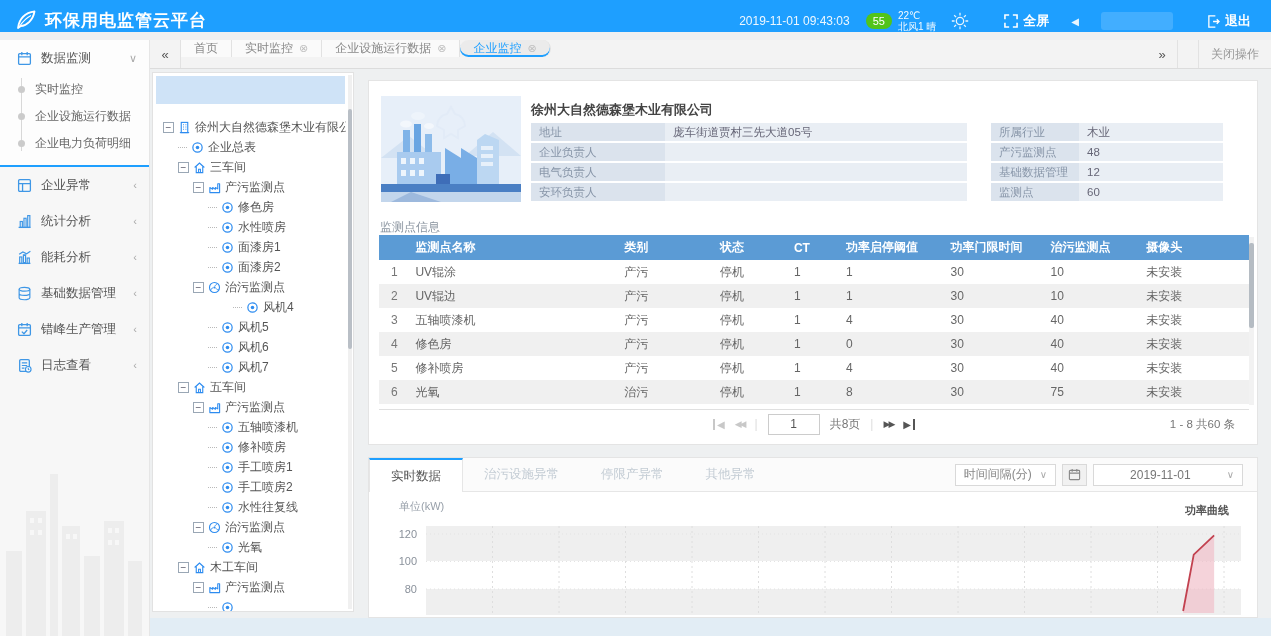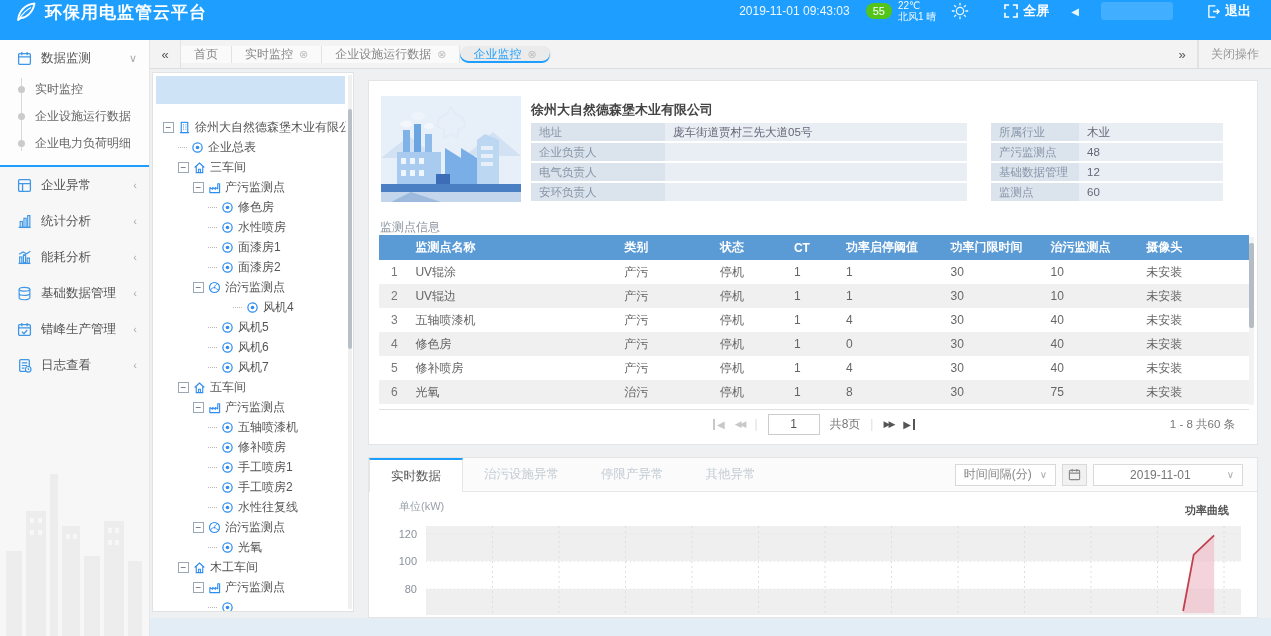--- a/index.html
+++ b/index.html
@@ -1,20 +1,20 @@
 <!DOCTYPE html>
 <html><head>
 <meta charset="utf-8">
 <style>
   html,body{margin:0;padding:0;overflow:hidden;}
   body{font-family:"Liberation Sans","DejaVu Sans",sans-serif;}
   .page{position:relative;width:1271px;height:636px;background:#eef0f1;overflow:hidden;}
 
   
-  .hd{position:absolute;left:0;top:0;width:1271px;height:40px;background:#1E9FFF;color:#fff;display:flex;align-items:flex-start;}
+  .hd{position:absolute;left:0;top:0;width:1271px;height:32px;background:#1E9FFF;color:#fff;display:flex;align-items:flex-end;}
   .hd-logo{display:flex;align-items:center;gap:7px;padding-left:14px;}
   .hd-title{font-size:17px;font-weight:bold;letter-spacing:1px;}
   .hd-right{margin-left:auto;display:flex;align-items:center;padding-right:20px;font-size:12px;}
   .hd-dt{opacity:.92;}
   .hd-weather{display:flex;align-items:center;gap:6px;margin-left:16px;}
   .aqi{background:#52C41A;border-radius:9px;padding:1px 7px;font-size:11px;line-height:14px;}
   .wt{display:flex;flex-direction:column;font-size:10px;line-height:11px;opacity:.95;}
   .hd-sun{margin-left:14px;display:flex;opacity:.9;}
   .hd-btn{display:flex;align-items:center;gap:5px;font-size:13px;font-weight:bold;cursor:pointer;}
   .fs{margin-left:34px;}
@@ -23,21 +23,21 @@
   .ic{display:inline-flex;line-height:0;}
 
   
   .tabbar{position:absolute;left:150px;top:40px;width:1121px;height:29px;background:#f3f3f3;border-bottom:1px solid #dcdcdc;display:flex;align-items:stretch;font-size:12px;color:#888;box-sizing:border-box;}
   .tb-nav{width:30px;display:flex;align-items:center;justify-content:center;color:#555;font-size:13px;border-right:1px solid #e2e2e2;}
   .tab{padding:0 13px;display:flex;align-items:center;gap:6px;background:#fafafa;border-right:1px solid #e2e2e2;cursor:pointer;white-space:nowrap;}
   .tab.active{background:#ebebeb;color:#1E9FFF;box-shadow:inset 0 -2px 0 #1E9FFF;border-radius:10px;}
   .tab-close{color:#bfbfbf;font-size:11px;}
   .tb-spacer{flex:1;}
   .tb-right{display:flex;align-items:stretch;}
-  .closeops{display:flex;align-items:center;padding:0 12px;border-left:1px solid #e2e2e2;color:#999;}
+  .closeops{display:flex;align-items:center;padding:0 12px;border-left:1px solid #e2e2e2;color:#999;margin-left:20px;}
 
   
   .sidebar{position:absolute;left:0;top:40px;width:150px;height:596px;background:#f7f7f7;border-right:1px solid #e6e6e6;box-sizing:border-box;overflow:hidden;}
   .side-section.open{background:#fdfdfd;border-bottom:2px solid #1E9FFF;padding-bottom:4px;}
   .side-item{height:36px;display:flex;align-items:center;gap:9px;padding:0 12px 0 17px;font-size:12.5px;color:#555;cursor:pointer;}
   .side-item .mi{color:#3f97e6;}
   .chev{margin-left:auto;color:#aaa;font-size:11px;}
   .side-sub{position:relative;padding:0 0 4px 0;}
   .side-sub::before{content:"";position:absolute;left:21px;top:2px;bottom:10px;width:1px;background:#d8d8d8;}
   .sub-item{height:27px;display:flex;align-items:center;padding-left:35px;position:relative;font-size:12px;color:#666;cursor:pointer;}
@@ -151,21 +151,21 @@
               <path d="M6.5 7H13M10.5 4.5L13 7l-2.5 2.5" fill="none" stroke="currentColor" stroke-width="1.4"></path>
             </svg>
           </span>
         <span>退出</span>
       </span>
     </div>
   </div>
 
   <div class="tabbar">
     <div class="tb-nav">«</div>
-    <div id="tabs" style="display:flex;align-items:center;">
+    <div id="tabs" style="display:flex;align-items:flex-start;">
         <div class="tab">
           <span class="tab-label">首页</span>
         </div>
         <div class="tab">
           <span class="tab-label">实时监控</span>
           <span class="tab-close">⊗</span>
         </div>
         <div class="tab">
           <span class="tab-label">企业设施运行数据</span>
           <span class="tab-close">⊗</span>

